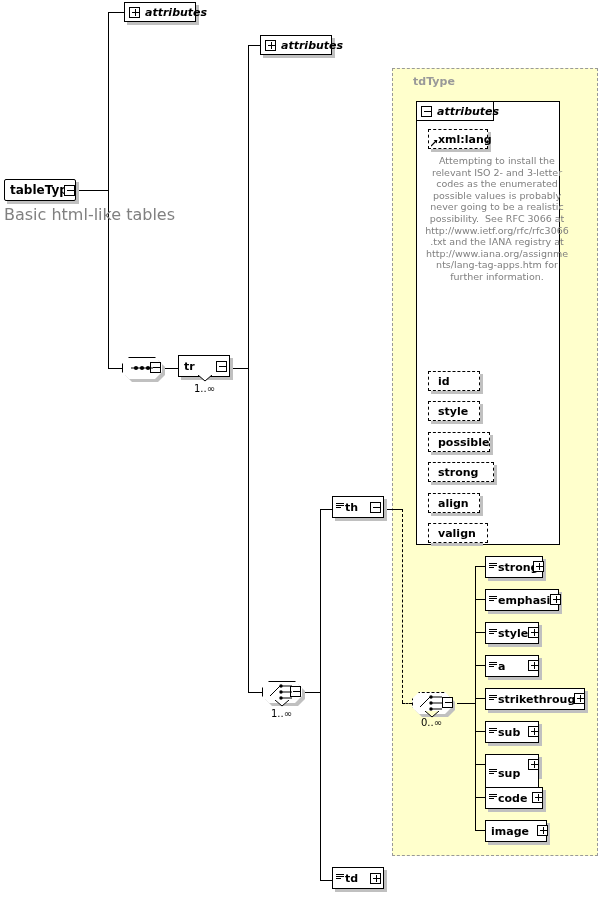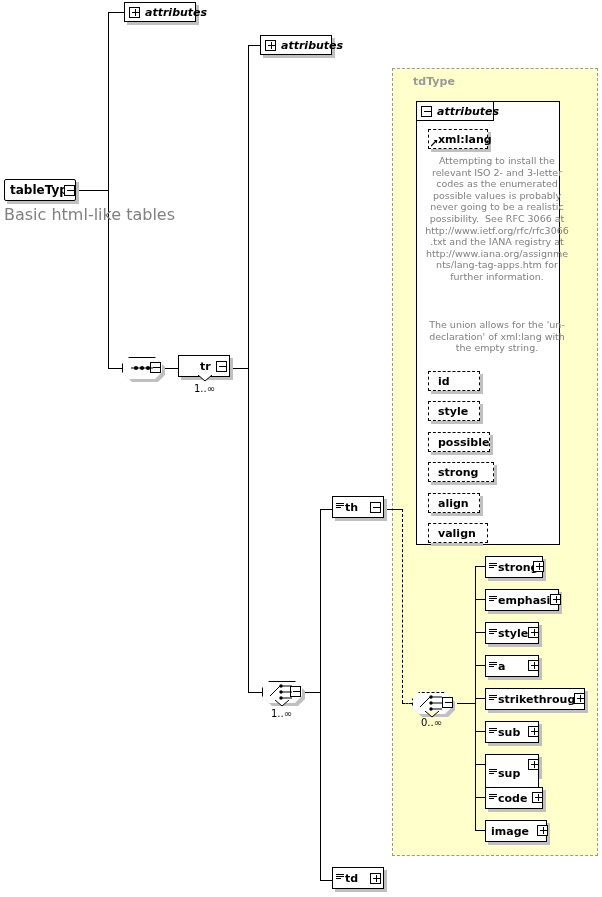--- a/index.html
+++ b/index.html
@@ -197,21 +197,21 @@
     <svg width="40" height="22" viewBox="0 0 40 22">
       <line x1="9" y1="11" x2="31" y2="11" stroke="#000" stroke-width="1"></line>
       <circle cx="14" cy="11" r="2.1" fill="#000"></circle>
       <circle cx="20" cy="11" r="2.1" fill="#000"></circle>
       <circle cx="26" cy="11" r="2.1" fill="#000"></circle>
     </svg>
   </div>
   <div class="toggle" style="left:150px;top:362px;"></div>
 
   <div class="shadow" style="left:181px;top:358px;width:52px;height:22px;"></div>
-  <div class="node" style="left:178px;top:355px;width:52px;height:22px;padding-left:21px;">
+  <div class="node" style="left:178px;top:355px;width:52px;height:22px;padding-left:5px;">
     <span class="node-label">tr</span>
   </div>
   <div class="toggle" style="left:216px;top:361px;"></div>
   <svg class="abs" style="left:197px;top:375px;" width="16" height="8">
     <polyline points="1,0 8,6 15,0" fill="#fff" stroke="#000" stroke-width="1"></polyline>
   </svg>
   <div class="card" style="left:194px;top:383px;">1..∞</div>
 
   <div class="comp" style="left:262px;top:681px;">
     <div class="oct-shadow"></div>
@@ -267,21 +267,20 @@
     <span class="arrowicon">
       <svg width="7" height="7" viewBox="0 0 7 7">
         <line x1="0" y1="6" x2="6" y2="0" stroke="#000" stroke-width="1.2"></line>
         <polygon points="6,0 6,3.6 2.6,0" fill="#000"></polygon>
       </svg>
     </span>
   </div>
 
   <div class="doc" style="left:424px;top:155px;width:146px;">Attempting to install the relevant ISO 2- and 3-letter codes as the enumerated possible values is probably never going to be a realistic possibility.  See RFC 3066 at http://www.ietf.org/rfc/rfc3066.txt and the IANA registry at http://www.iana.org/assignments/lang-tag-apps.htm for further information.</div>
 
-  <div class="doc" style="left:424px;top:319px;width:146px;">The union allows for the 'un-declaration' of xml:lang with the empty string.</div>
 
   <div class="shadow" style="left:431px;top:374px;width:52px;height:20px;"></div>
   <div class="node dashed" style="left:428px;top:371px;width:52px;height:20px;padding-left:9px;">
     <span class="node-label">id</span>
   </div>
 
   <div class="shadow" style="left:431px;top:404px;width:52px;height:20px;"></div>
   <div class="node dashed" style="left:428px;top:401px;width:52px;height:20px;padding-left:9px;">
     <span class="node-label">style</span>
   </div>

